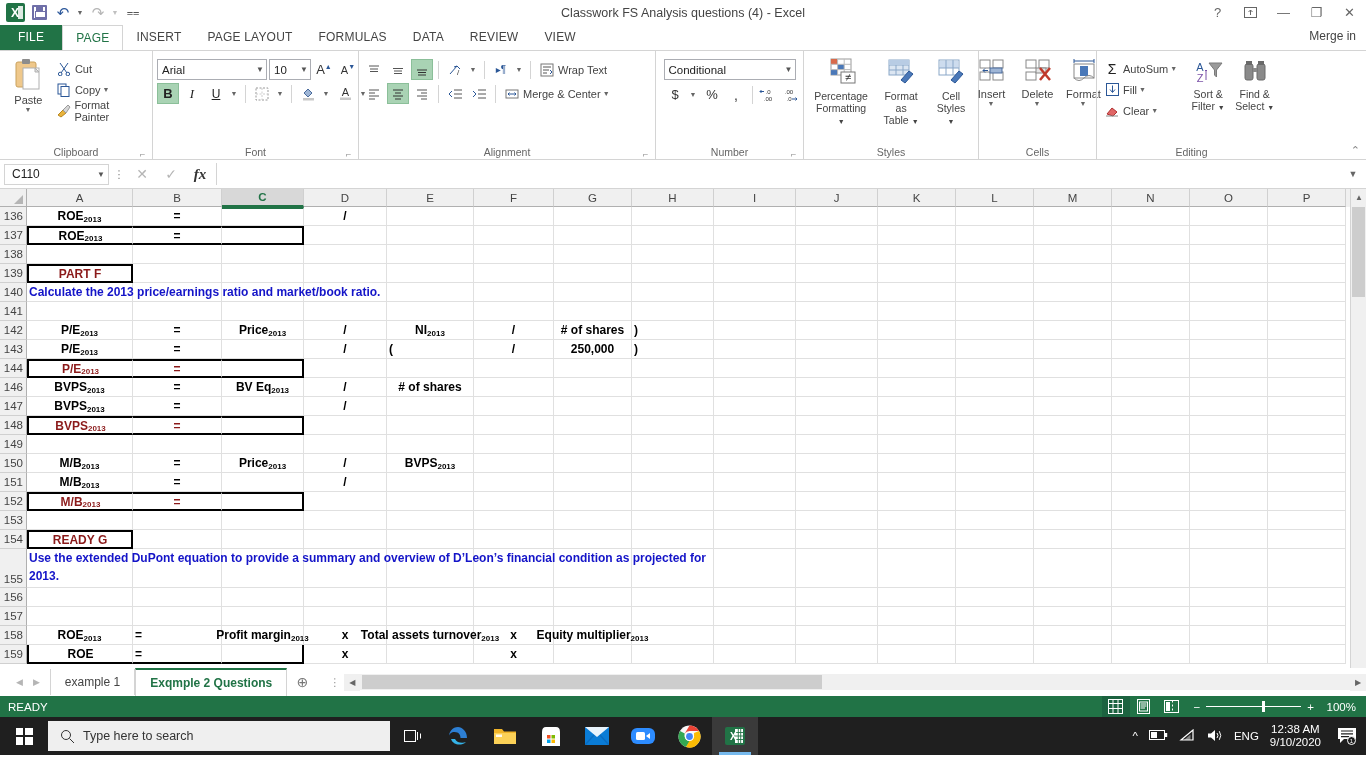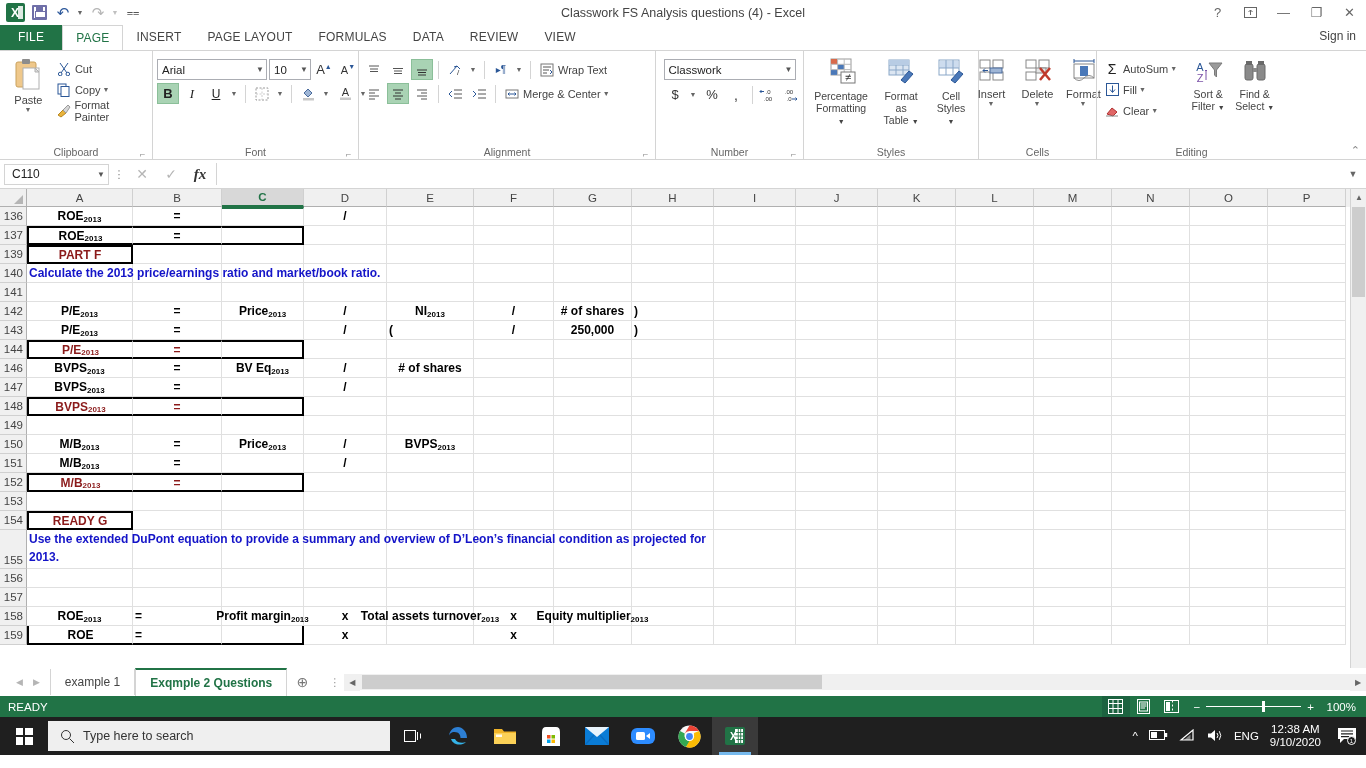--- a/index.html
+++ b/index.html
@@ -171,21 +171,21 @@
 
 <div class="tabbar">
   <div class="tab file">FILE</div>
   <div class="tab active">PAGE</div>
   <div class="tab">INSERT</div>
   <div class="tab">PAGE LAYOUT</div>
   <div class="tab">FORMULAS</div>
   <div class="tab">DATA</div>
   <div class="tab">REVIEW</div>
   <div class="tab">VIEW</div>
-  <div class="signin">Sign in</div>
+  <div class="signin">Merge in</div>
 </div>
 
 <div class="ribbon">
 
   <div class="group" style="width:152px">
     <div class="group-body">
       <div class="bigbtn" style="width:50px;padding-top:4px">
         <svg width="30" height="34" viewBox="0 0 30 34">
           <rect x="3" y="4" width="20" height="25" rx="2" fill="#efc88b" stroke="#c9a15c"></rect>
           <rect x="9" y="1" width="8" height="5" rx="1" fill="#8d8d8d"></rect>
@@ -388,21 +388,21 @@
         </div>
       </div>
     </div>
     <div class="group-label">Alignment</div>
     <div class="grp-dlg">⌐</div>
   </div>
 
   <div class="group" style="width:148px">
     <div class="group-body" style="flex-direction:column;padding-top:5px;gap:4px;align-items:center">
       <div class="combo" style="width:132px">
-        <span class="cv">Classwork</span>
+        <span class="cv">Conditional</span>
           <span class="cc">▼</span>
       </div>
       <div class="fontrow" style="align-self:flex-start;padding-left:4px">
         <div class="ico-btn">
             <span style="font-size:13px;color:#333">$</span>
           </div>
         <div class="ico-btn" style="width:11px">
             <span class="tiny-caret">▼</span>
           </div>
         <div class="ico-btn">
@@ -639,20 +639,39 @@
         <div class="cell" style="width: 82px; min-width: 82px;"></div>
         <div class="cell" style="width: 82px; min-width: 82px;"></div>
         <div class="cell" style="width: 78px; min-width: 78px;"></div>
         <div class="cell" style="width: 78px; min-width: 78px;"></div>
         <div class="cell" style="width: 78px; min-width: 78px;"></div>
         <div class="cell" style="width: 78px; min-width: 78px;"></div>
         <div class="cell" style="width: 78px; min-width: 78px;"></div>
         <div class="cell" style="width: 78px; min-width: 78px;"></div>
       </div>
       <div class="row" style="height: 19px;">
+        <div class="rh">138</div>
+        <div class="cell" style="width: 106px; min-width: 106px;"></div>
+        <div class="cell" style="width: 89px; min-width: 89px;"></div>
+        <div class="cell" style="width: 82px; min-width: 82px;"></div>
+        <div class="cell" style="width: 83px; min-width: 83px;"></div>
+        <div class="cell" style="width: 87px; min-width: 87px;"></div>
+        <div class="cell" style="width: 80px; min-width: 80px;"></div>
+        <div class="cell" style="width: 78px; min-width: 78px;"></div>
+        <div class="cell" style="width: 82px; min-width: 82px;"></div>
+        <div class="cell" style="width: 82px; min-width: 82px;"></div>
+        <div class="cell" style="width: 82px; min-width: 82px;"></div>
+        <div class="cell" style="width: 78px; min-width: 78px;"></div>
+        <div class="cell" style="width: 78px; min-width: 78px;"></div>
+        <div class="cell" style="width: 78px; min-width: 78px;"></div>
+        <div class="cell" style="width: 78px; min-width: 78px;"></div>
+        <div class="cell" style="width: 78px; min-width: 78px;"></div>
+        <div class="cell" style="width: 78px; min-width: 78px;"></div>
+      </div>
+      <div class="row" style="height: 19px;">
         <div class="rh">139</div>
         <div class="cell c-center bold dark-red boxtop boxbot boxleft boxright" style="width: 106px; min-width: 106px;">PART F</div>
         <div class="cell" style="width: 89px; min-width: 89px;"></div>
         <div class="cell" style="width: 82px; min-width: 82px;"></div>
         <div class="cell" style="width: 83px; min-width: 83px;"></div>
         <div class="cell" style="width: 87px; min-width: 87px;"></div>
         <div class="cell" style="width: 80px; min-width: 80px;"></div>
         <div class="cell" style="width: 78px; min-width: 78px;"></div>
         <div class="cell" style="width: 82px; min-width: 82px;"></div>
         <div class="cell" style="width: 82px; min-width: 82px;"></div>

